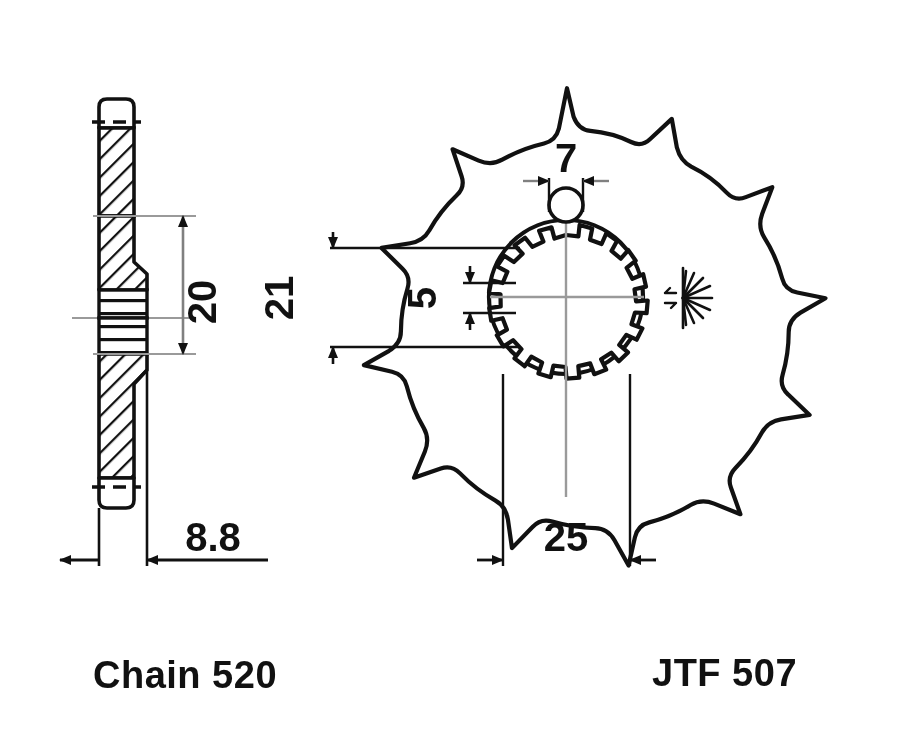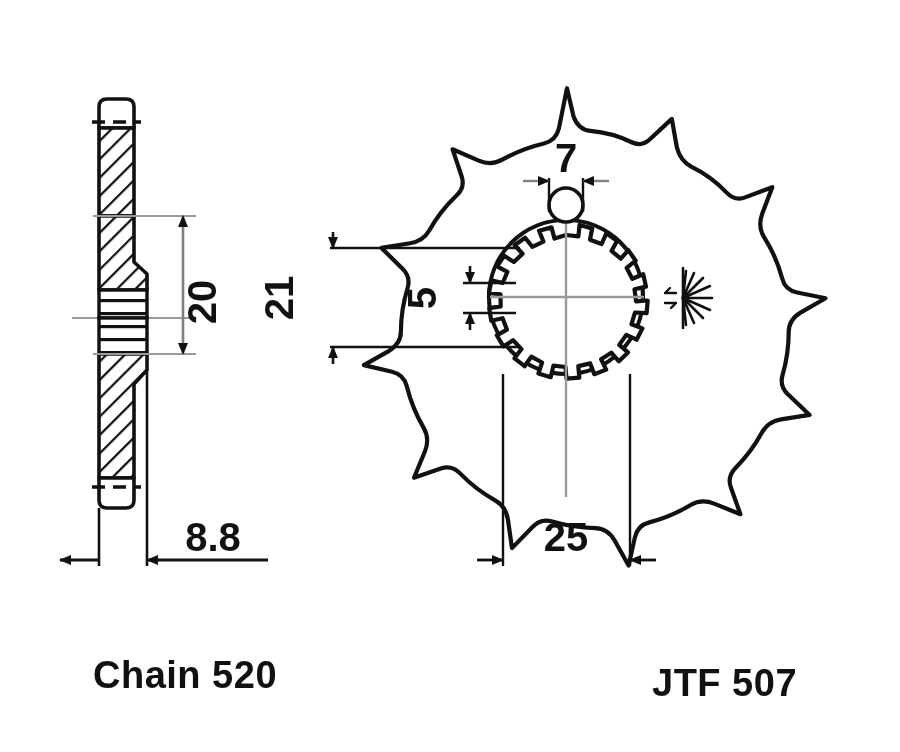--- a/index.html
+++ b/index.html
@@ -4,21 +4,21 @@
 <style>
   html,body{margin:0;padding:0;background:#ffffff;}
   body{width:900px;height:752px;overflow:hidden;
        font-family:"Liberation Sans", sans-serif;color:#111;}
   #stage{position:relative;width:900px;height:752px;background:#fff;}
   svg{display:block;}
   .dimnum{font-family:"Liberation Sans", sans-serif;font-weight:700;font-size:40px;fill:#111;}
   .bigtext{position:absolute;font-family:"Liberation Sans", sans-serif;
            font-weight:700;font-size:38px;color:#111;white-space:nowrap;letter-spacing:0.5px;}
   #chain-label{left:68px;top:654px;margin-left:25px;}
-  #part-label{left:652px;top:652px;margin-top:10px;}
+  #part-label{left:652px;top:652px;}
 </style>
 </head>
 <body>
 
 <div id="stage">
 
   <svg width="900" height="752" viewBox="0 0 900 752">
 
     <defs>
 

